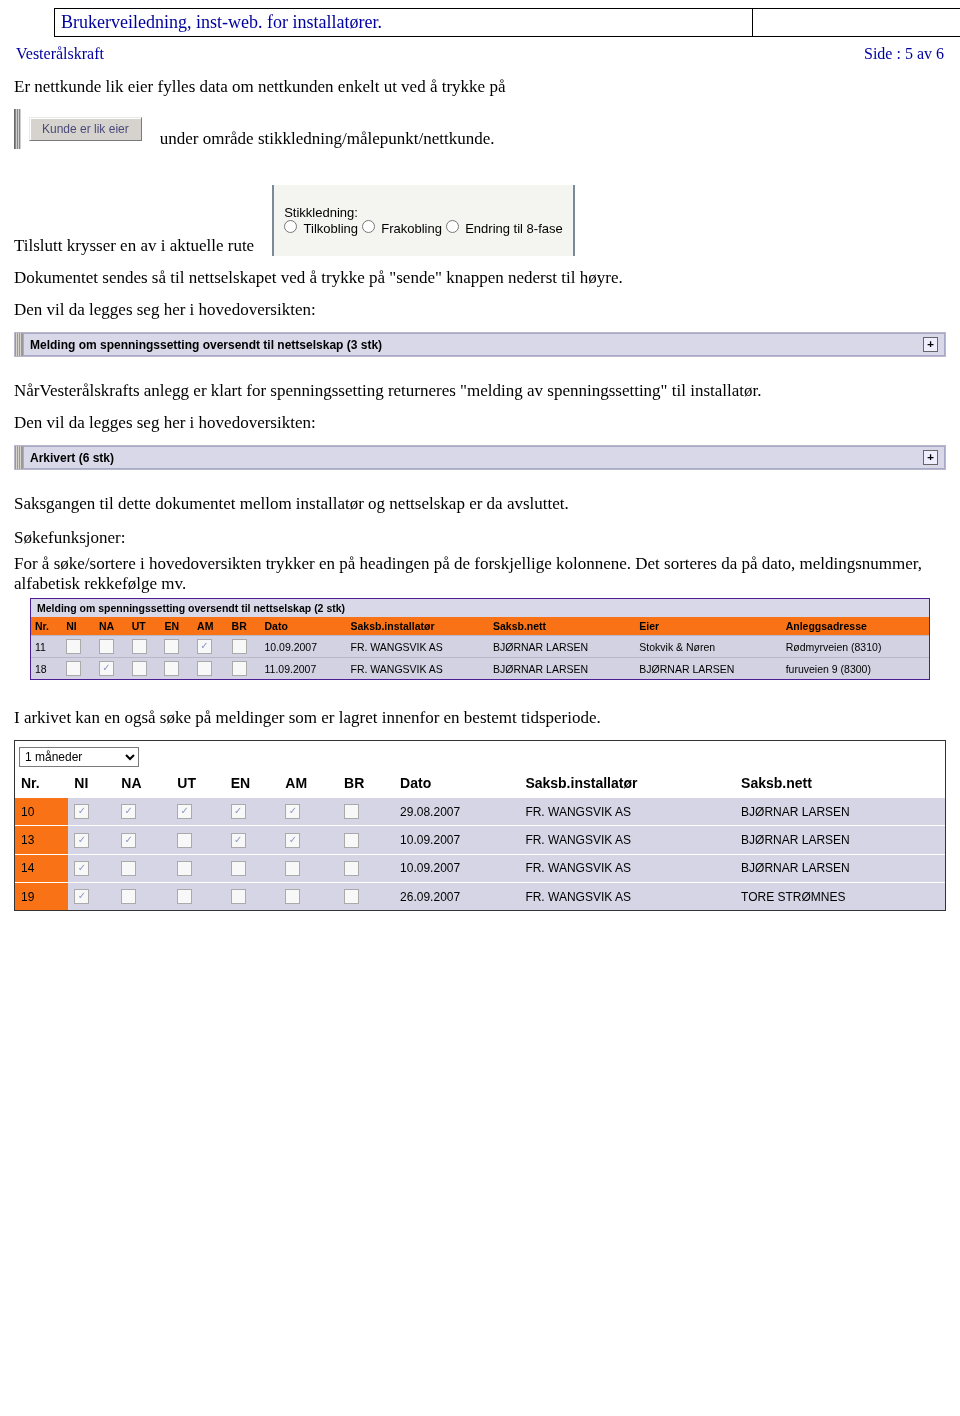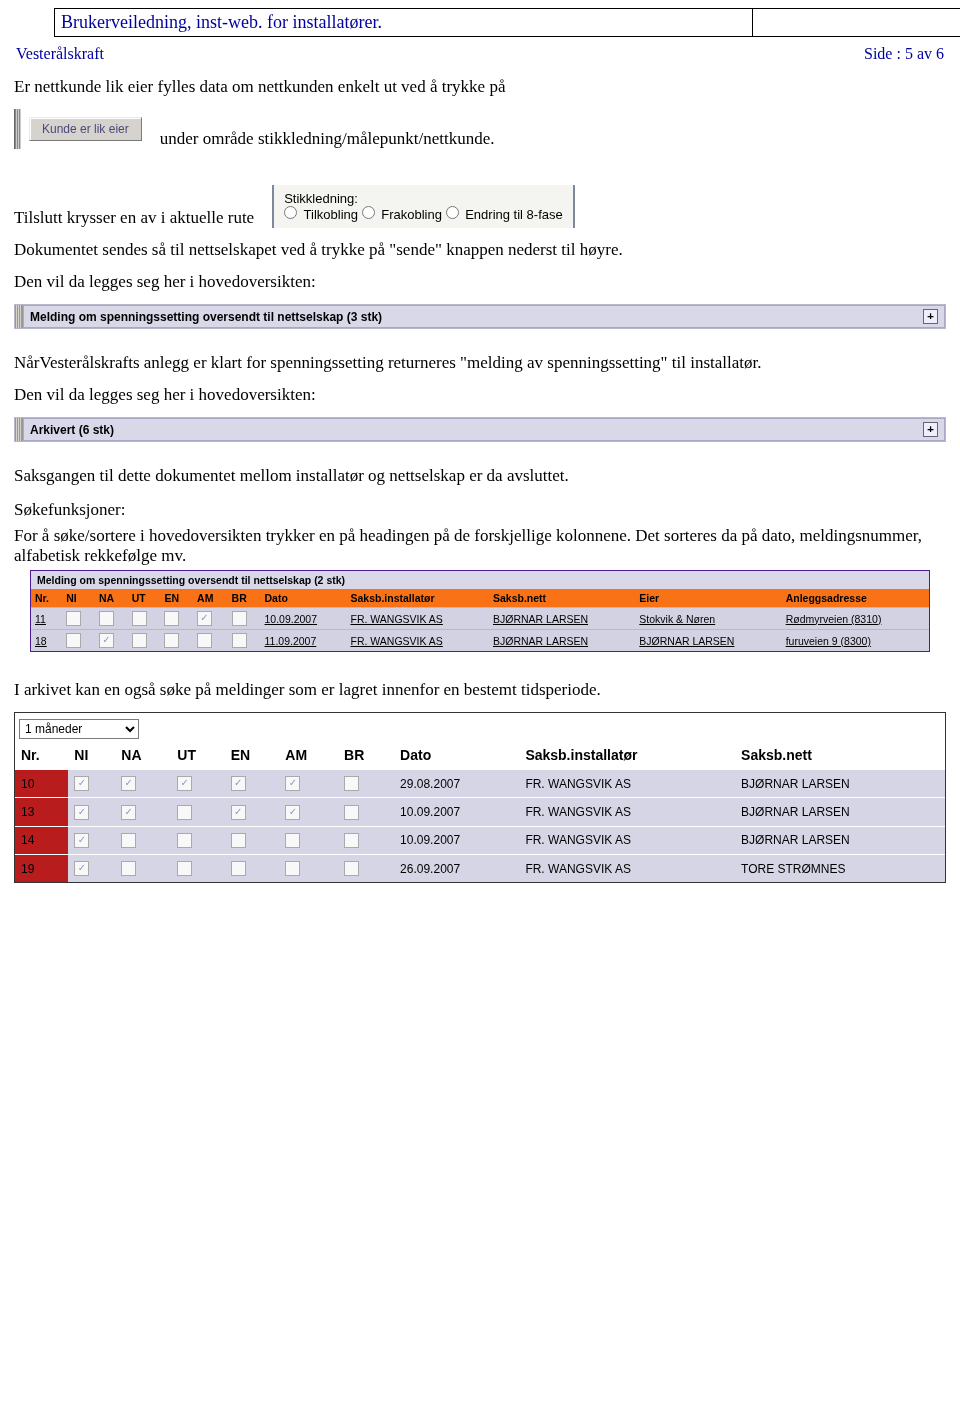--- a/index.html
+++ b/index.html
@@ -53,21 +53,21 @@
     background: #d6d3ce;
     padding: 4px 12px;
     font-family: Verdana, sans-serif;
     font-size: 12px;
     color: #4a4a7a;
     box-shadow: inset 1px 1px 0 #fff;
   }
   .stik-box {
     border-left: 2px solid #7a8a9a;
     border-right: 2px solid #7a8a9a;
-    padding: 6px 10px;
+    padding: 20px 10px;
     font-family: Verdana, sans-serif;
     font-size: 13px;
     background:#f4f4f0;
     display:inline-block;
   }
   .stik-box input[type="radio"]{ margin:0 3px 0 10px; }
   .stik-box input[type="radio"]:first-of-type{ margin-left:0; }
   .bar {
     display: flex;
     align-items: center;
@@ -108,21 +108,21 @@
     font-size: 10.5px;
     margin: 4px 16px 28px;
   }
   .table-panel .panel-title {
     padding: 3px 6px;
     font-weight: bold;
     background:#d8d8e8;
   }
   .table-panel table { width:100%; border-collapse: collapse; }
   .table-panel th { font-weight:bold; padding:3px 4px; text-align:left; }
-  .table-panel td { padding:3px 4px;text-decoration:underline; }
+  .table-panel td { padding:3px 4px; }
   .table-panel tr.data td { background:#d2d2e2; border-top:1px solid #b8b8c8; }
   .chk {
     width:13px;height:13px;border:1px solid #aaa;background:#f8f8f8;display:inline-block;
     font-size:10px;line-height:11px;text-align:center;color:#8b98c4;vertical-align:middle;
   }
   .archive-panel {
     border: 1px solid #333;
     font-family: Verdana, sans-serif;
     font-size: 12px;
     margin-top:10px;
@@ -141,21 +141,21 @@
     font-family: Verdana, sans-serif;
     font-size:12px;
     border:1px solid #7a7a7a;
     background:#fff;
     padding:1px;
     width:120px;
   }
   .archive-panel table { width:100%; border-collapse:collapse; }
   .archive-panel th{ font-weight:bold; text-align:left; padding:6px 6px 6px; font-size:14px; }
   .archive-panel tr.data td{ background:#d6d5e6; padding:6px 6px; border-top:1px solid #fff;}
-  .archive-panel tr.data td:first-child{ background:#b91c1c; }
+  .archive-panel tr.data td:first-child{ background:#f97316; }
   h3.sec { font-size:17px; font-weight:normal; margin:14px 0 6px; }
 </style>
 </head>
 <body>
 
 
 
 <table class="header-table">
   <tbody>
       <tr>

